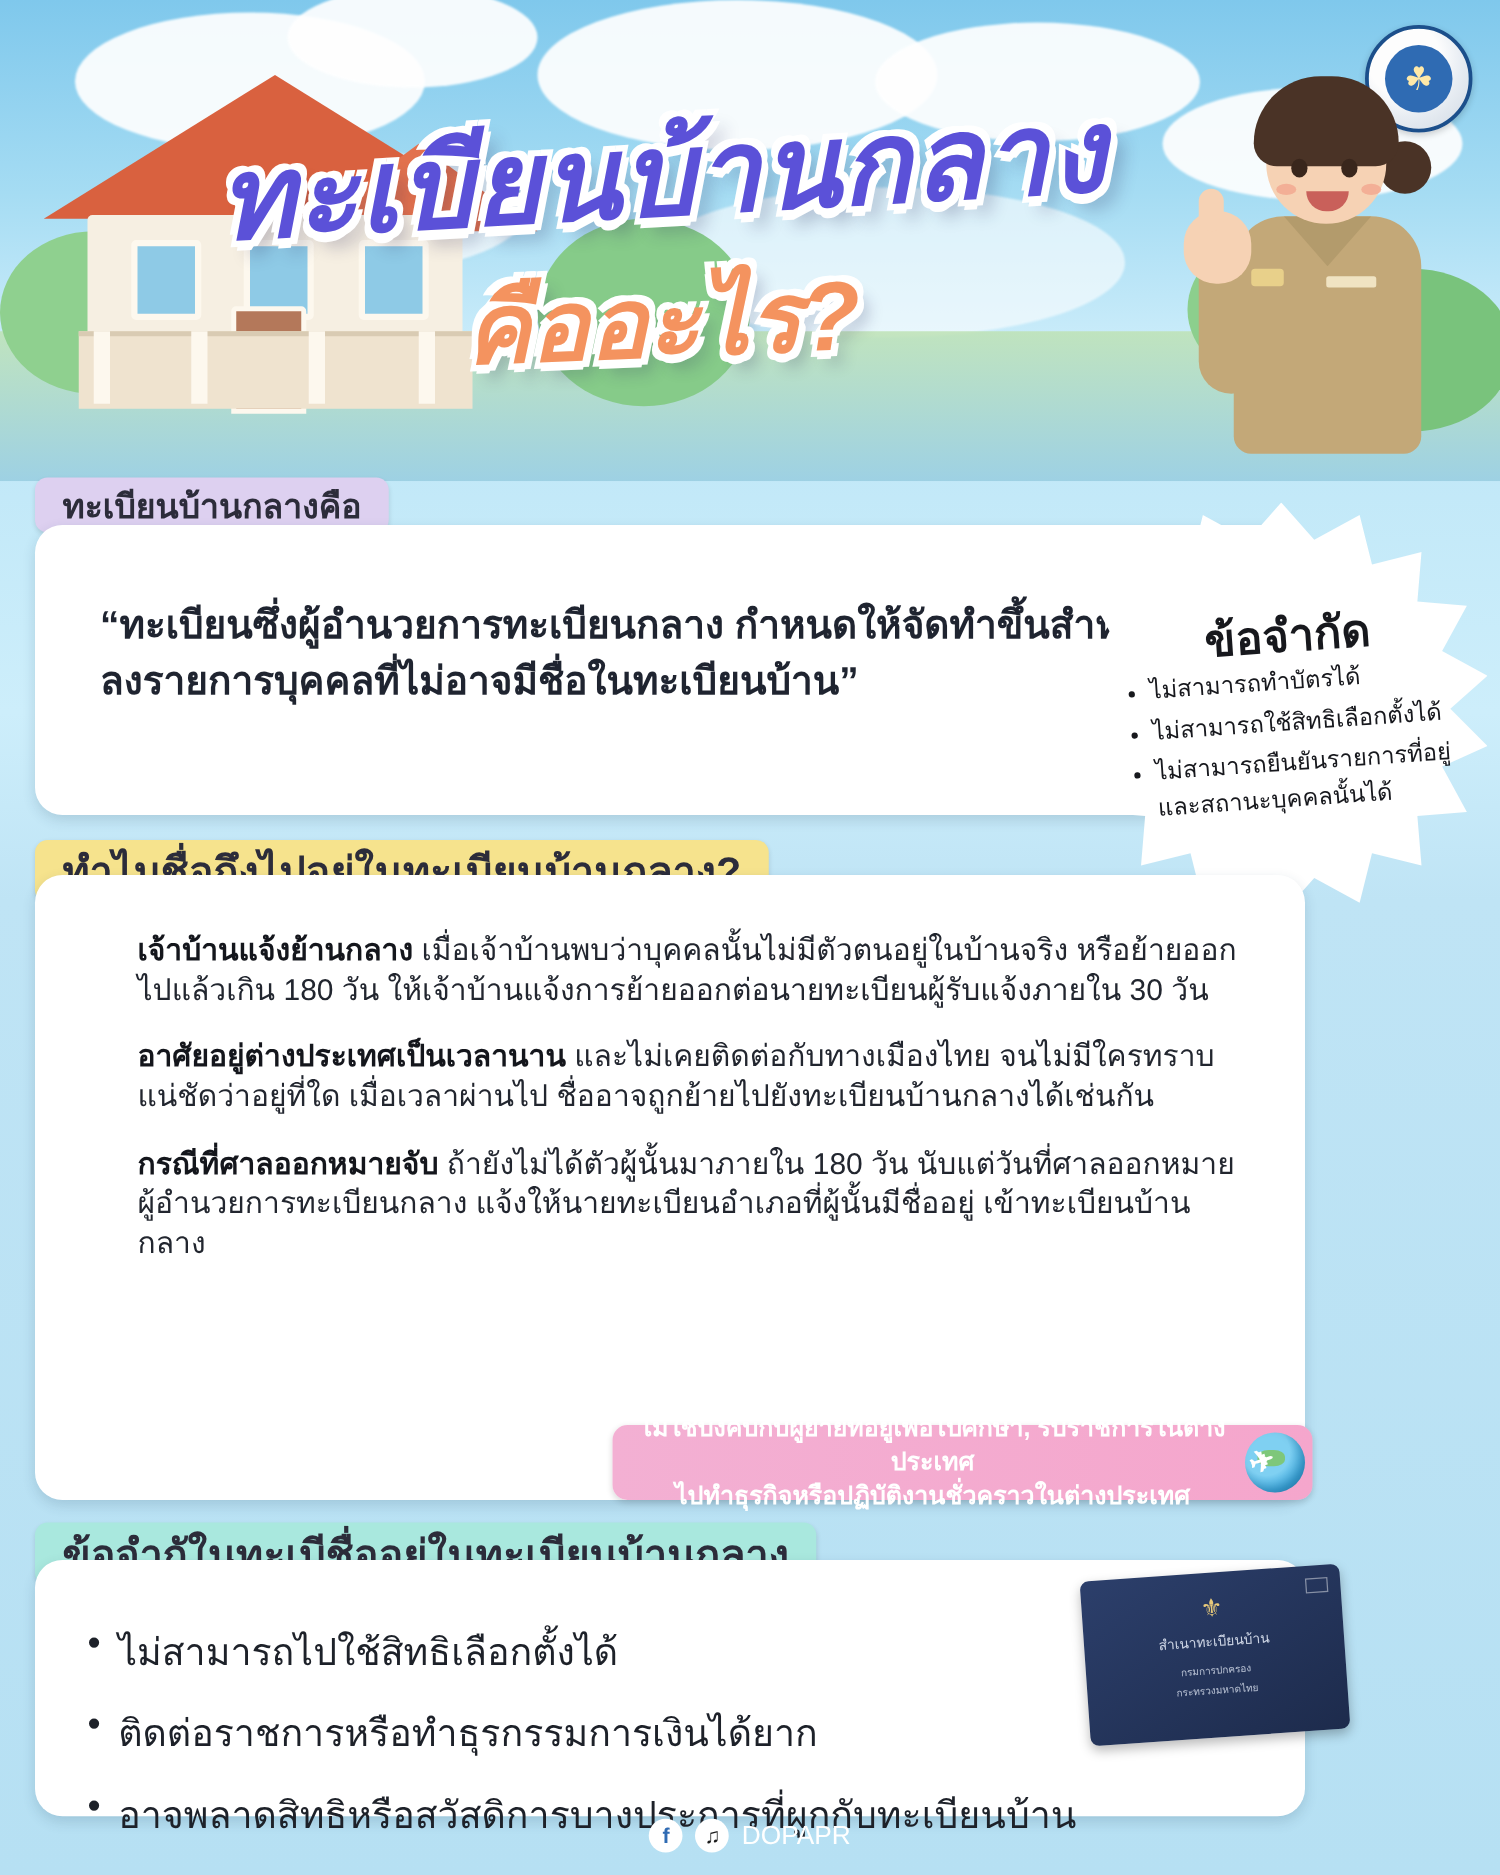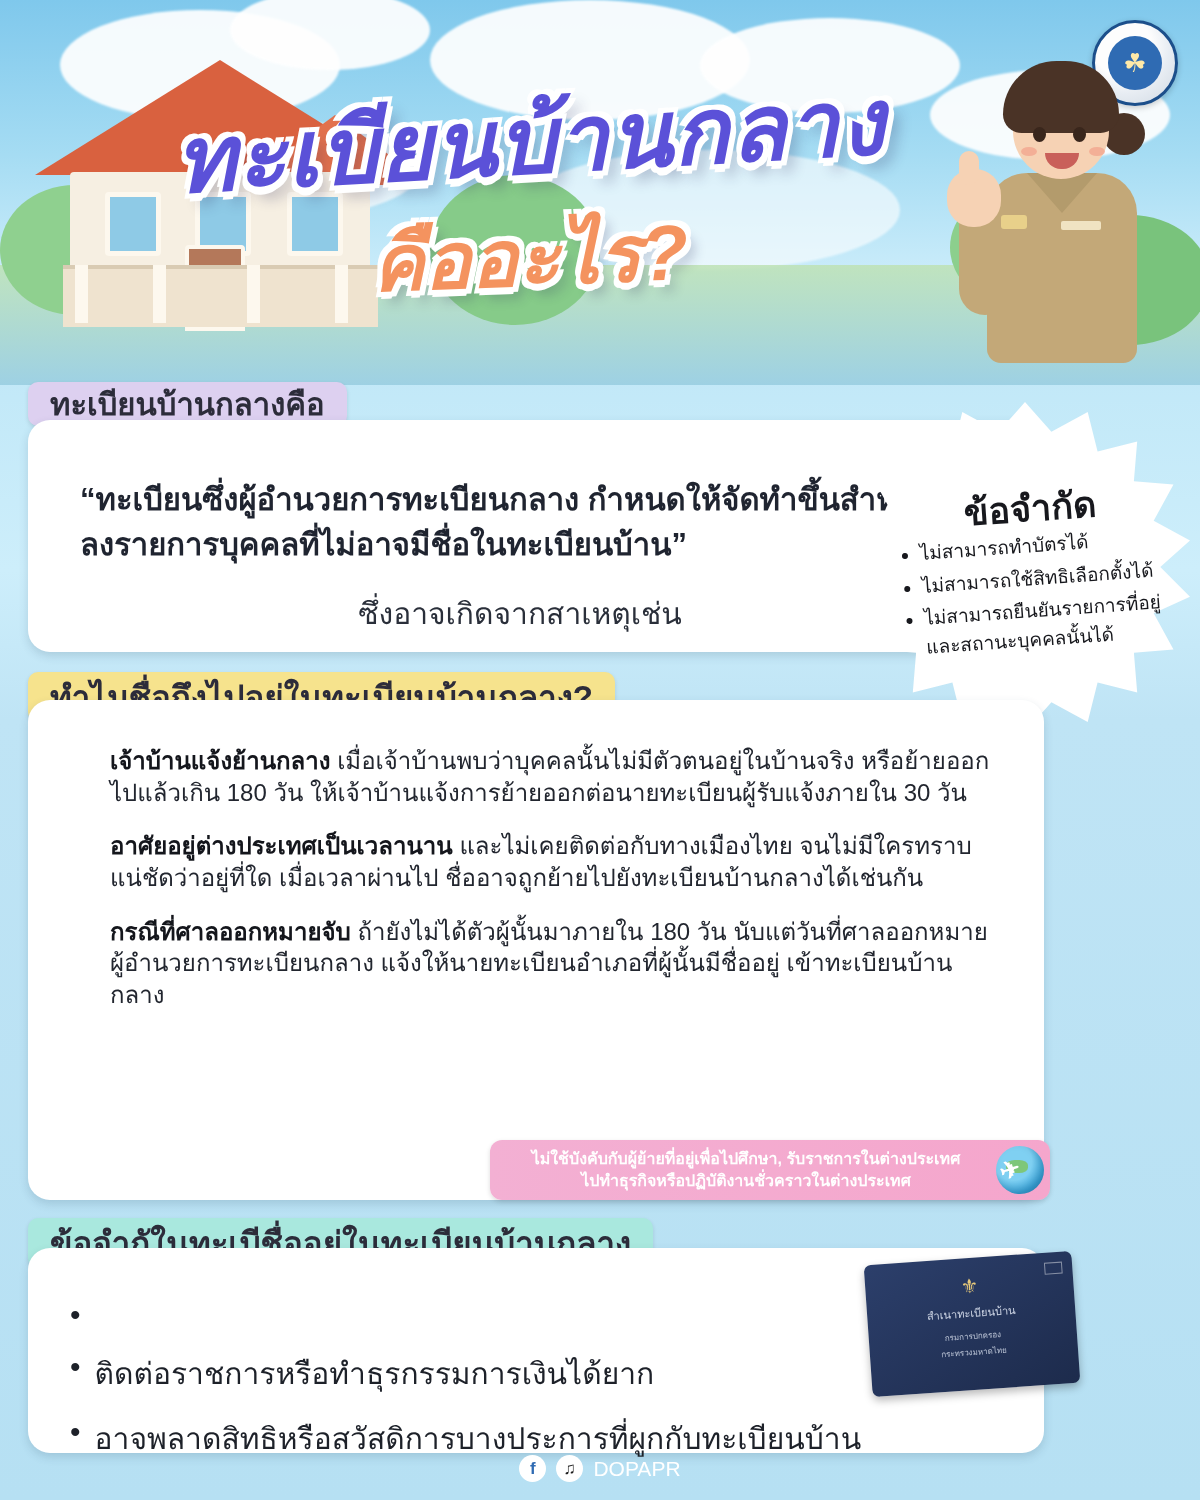--- a/index.html
+++ b/index.html
@@ -111,21 +111,21 @@
   .of-tag{position:absolute;left:96px;top:156px;width:40px;height:9px;background:#f0e3c2;border-radius:2px;z-index:3;}
   .of-badge{position:absolute;left:36px;top:150px;width:26px;height:14px;background:#e8d08a;border-radius:3px;z-index:3;}
   .of-arm{position:absolute;left:-6px;top:130px;width:52px;height:120px;border-radius:26px;background:#c3a878;z-index:1;}
   .of-thumbhand{position:absolute;left:-18px;top:104px;width:54px;height:58px;border-radius:26px;background:#f6d2b4;z-index:5;}
   .of-thumb{position:absolute;left:-6px;top:86px;width:20px;height:34px;border-radius:10px;background:#f6d2b4;z-index:5;}
 
   
   .sec-head{
     position:absolute;height:44px;border-radius:10px;
     display:flex;align-items:center;padding:0 22px;
-    font-size:31px;font-weight:bold;color:#2c2c3a;
+    font-size:27px;font-weight:bold;color:#2c2c3a;
     box-shadow:0 2px 4px rgba(0,0,0,.12);
   }
   .sh-1{left:28px;top:382px;background:#ddd0f0;}
   .sh-2{left:28px;top:672px;background:#f6e38d;height:50px;font-size:33px;}
   .sh-3{left:28px;top:1218px;background:#a9e8de;height:50px;font-size:33px;}
 
   
   .card{
     position:absolute;background:#ffffff;border-radius:22px;
     box-shadow:0 4px 10px rgba(30,60,90,.16);
@@ -168,21 +168,21 @@
   .burst-list ul{margin:0;padding-left:18px;}
 
   
   .reasons{position:absolute;left:110px;top:745px;width:880px;}
   .reason{margin-bottom:22px;font-size:24px;color:#22262f;line-height:1.32;}
   .reason b{color:#14161c;}
 
   .note{
     position:absolute;left:490px;top:1140px;width:560px;height:60px;
     background:linear-gradient(90deg,#f3b0d3,#f5a6cc);
-    border-radius:12px;color:#ffffff;font-size:16px;font-weight:bold;
+    border-radius:12px;color:#ffffff;font-size:20px;font-weight:bold;
     display:flex;flex-direction:column;align-items:center;justify-content:center;
     text-align:center;line-height:1.35;padding:0 60px 0 12px;box-sizing:border-box;
     box-shadow:0 2px 5px rgba(0,0,0,.14);
   }
   .globe{position:absolute;right:6px;top:6px;width:48px;height:48px;border-radius:50%;
     background:radial-gradient(circle at 35% 32%, #7fd0f2 0 42%, #3aa6dd 70%, #1f7fb8 100%);
     box-shadow:inset -4px -4px 8px rgba(0,0,0,.15);}
   .globe:after{content:"✈";position:absolute;left:4px;top:8px;font-size:24px;color:#ffffff;transform:rotate(-18deg);}
   .globe .land{position:absolute;left:10px;top:14px;width:22px;height:13px;border-radius:40%;background:#7ec77a;}
 
@@ -276,21 +276,20 @@
   </div>
 
   <div class="title-wrap">
     <div class="title-main">ทะเบียนบ้านกลาง</div>
     <div class="title-sub">คืออะไร?</div>
   </div>
 
   <div class="sec-head sh-1">ทะเบียนบ้านกลางคือ</div>
   <div class="card card1">
     <div class="quote">“ทะเบียนซึ่งผู้อำนวยการทะเบียนกลาง กำหนดให้จัดทำขึ้นสำหรับลงรายการบุคคลที่ไม่อาจมีชื่อในทะเบียนบ้าน”</div>
-    <div class="quote-sub">ซึ่งอาจเกิดจากสาเหตุเช่น</div>
   </div>
 
   <div class="burst"></div>
   <div class="burst-title">ข้อจำกัด</div>
   <div class="burst-list">
     <ul>
       <li>ไม่สามารถทำบัตรได้</li>
       <li>ไม่สามารถใช้สิทธิเลือกตั้งได้</li>
       <li>ไม่สามารถยืนยันรายการที่อยู่และสถานะบุคคลนั้นได้</li>
     </ul>
@@ -316,20 +315,21 @@
     <span class="globe">
         <span class="land"></span>
       </span>
   </div>
 
   <div class="sec-head sh-3">ข้อจำกัในทะเบีชื่ออยู่ในทะเบียนบ้านกลาง</div>
   <div class="card card3"></div>
   <div class="limits">
     <div class="limit">
       <span class="dot">•</span>
+      <span>ไม่สามารถไปใช้สิทธิเลือกตั้งได้</span>
     </div>
     <div class="limit">
       <span class="dot">•</span>
       <span>ติดต่อราชการหรือทำธุรกรรมการเงินได้ยาก</span>
     </div>
     <div class="limit">
       <span class="dot">•</span>
       <span>อาจพลาดสิทธิหรือสวัสดิการบางประการที่ผูกกับทะเบียนบ้าน</span>
     </div>
   </div>

